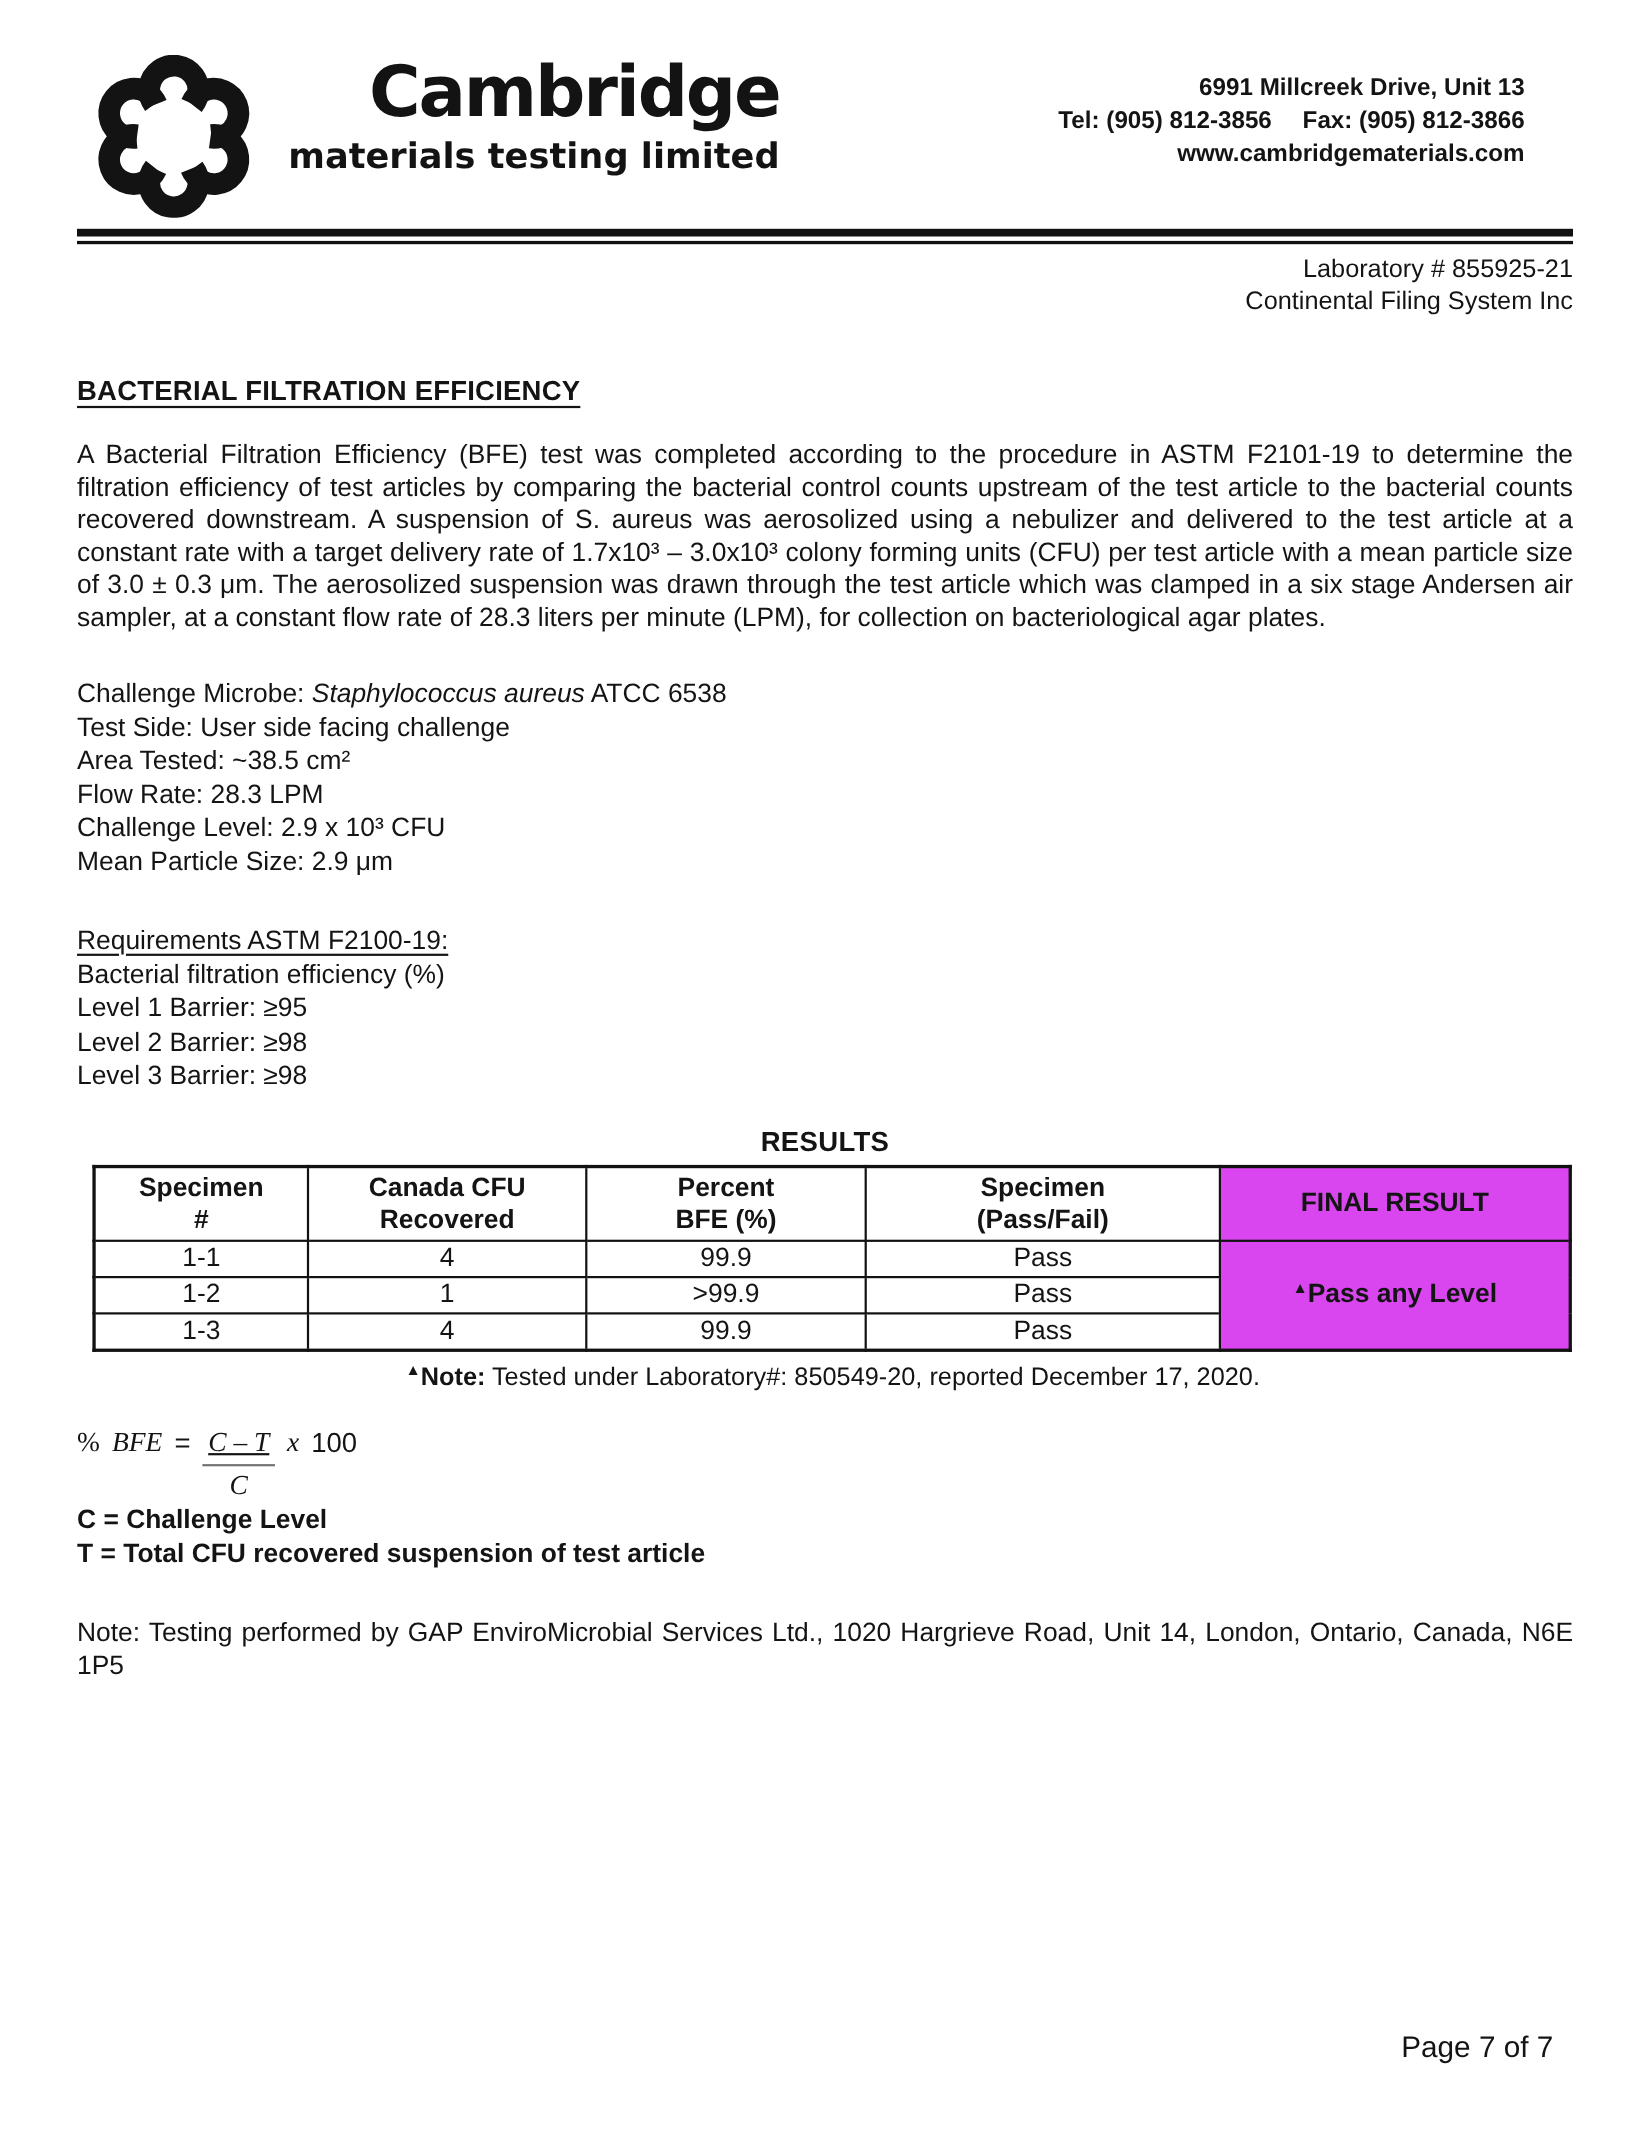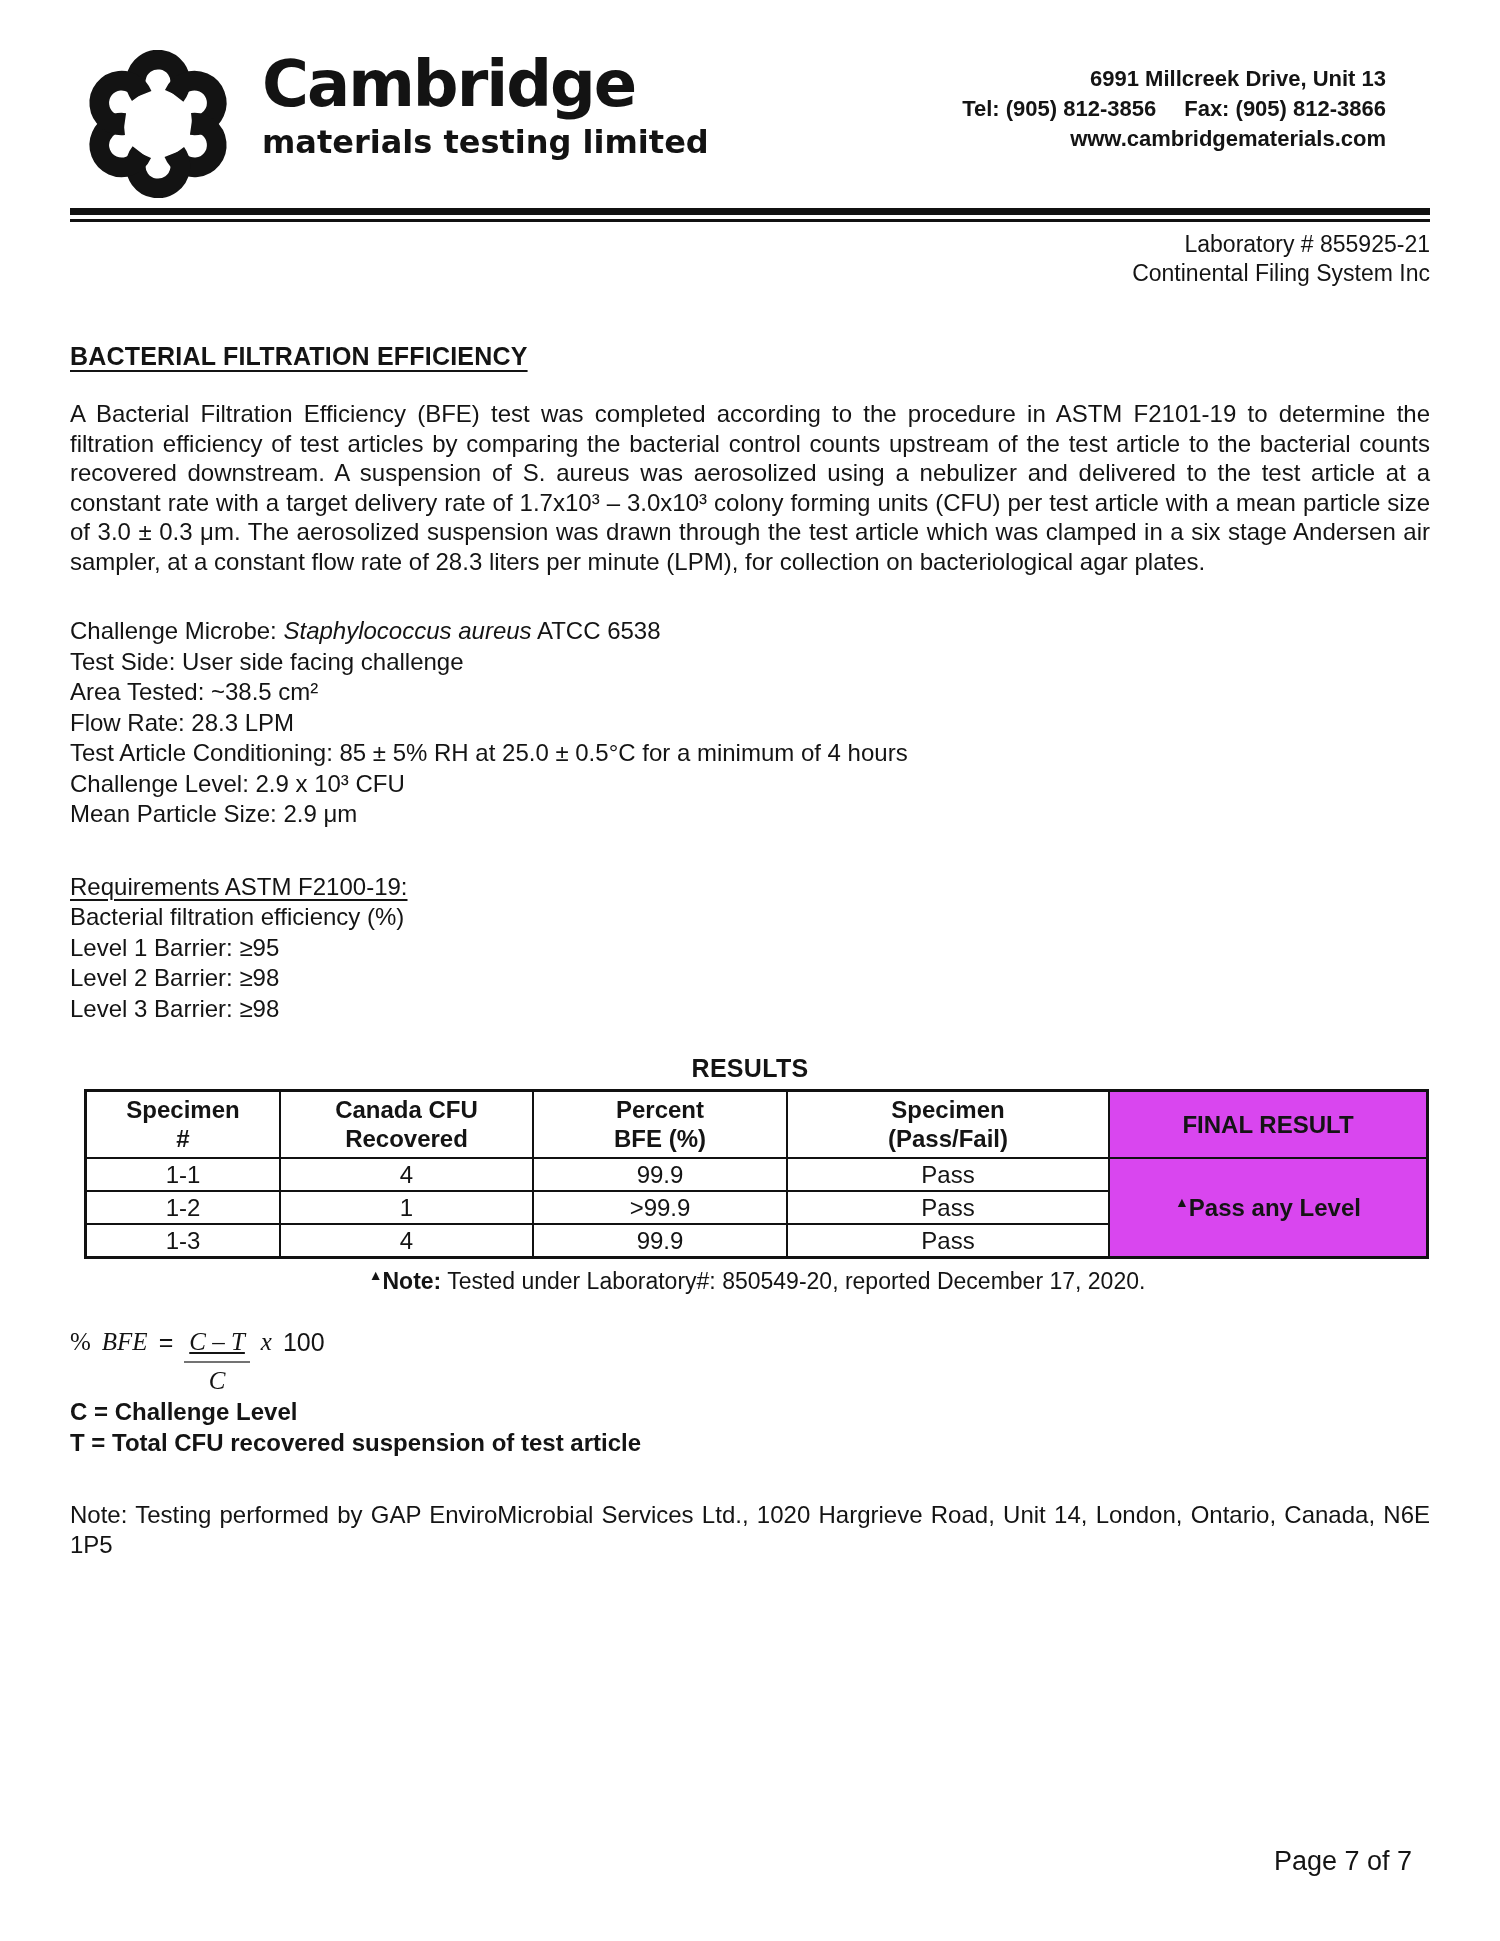--- a/index.html
+++ b/index.html
@@ -6,21 +6,21 @@
   .page{position:relative;width:1500px;height:1941px;background:#ffffff;margin:0 auto;
         font-family:"Liberation Sans",sans-serif;color:#141414;overflow:hidden;}
   .inner{padding:50px 70px 0 70px;}
 
   
   .header{display:flex;align-items:flex-start;height:150px;}
   .logo{display:flex;align-items:flex-start;}
   .logo-icon{width:152px;height:148px;margin-left:12px;flex:0 0 auto;}
   .wordmark{margin-left:28px;margin-top:2px;}
   .brand{font-family:"DejaVu Sans",sans-serif;font-weight:bold;font-size:64px;
-         letter-spacing:-2px;line-height:64px;color:#131313;}
+         letter-spacing:-2px;line-height:64px;color:#131313;text-align:right;}
   .tagline{font-family:"DejaVu Sans",sans-serif;font-weight:bold;font-size:32px;
            letter-spacing:0px;line-height:36px;margin-top:8px;color:#131313;}
   .addr{margin-left:auto;text-align:right;font-weight:bold;font-size:22px;
         line-height:30px;padding-right:44px;padding-top:14px;white-space:nowrap;}
   .addr .telfax span{display:inline-block;}
   .addr .telfax .fax{margin-left:28px;}
 
   
   .rule{margin-top:8px;border-top:7px solid #111;border-bottom:3px solid #111;height:4px;}
 
@@ -118,21 +118,20 @@
 
     <div class="doc-title">BACTERIAL FILTRATION EFFICIENCY</div>
 
     <p class="intro">A Bacterial Filtration Efficiency (BFE) test was completed according to the procedure in ASTM F2101-19 to determine the filtration efficiency of test articles by comparing the bacterial control counts upstream of the test article to the bacterial counts recovered downstream. A suspension of S. aureus was aerosolized using a nebulizer and delivered to the test article at a constant rate with a target delivery rate of 1.7x10³ – 3.0x10³ colony forming units (CFU) per test article with a mean particle size of 3.0 ± 0.3 μm. The aerosolized suspension was drawn through the test article which was clamped in a six stage Andersen air sampler, at a constant flow rate of 28.3 liters per minute (LPM), for collection on bacteriological agar plates.</p>
 
     <div class="params">
       <div><span>Challenge Microbe: </span><em class="sp">Staphylococcus aureus</em><span> ATCC 6538</span></div>
       <div>Test Side: User side facing challenge</div>
       <div>Area Tested: ~38.5 cm²</div>
       <div>Flow Rate: 28.3 LPM</div>
-      <div>Test Article Conditioning: 85 ± 5% RH at 25.0 ± 0.5°C for a minimum of 4 hours</div>
       <div>Challenge Level: 2.9 x 10³ CFU</div>
       <div>Mean Particle Size: 2.9 μm</div>
     </div>
 
     <div class="reqs">
       <div class="u">Requirements ASTM F2100-19:</div>
       <div>Bacterial filtration efficiency (%)</div>
       <div>Level 1 Barrier: ≥95</div>
       <div>Level 2 Barrier: ≥98</div>
       <div>Level 3 Barrier: ≥98</div>

